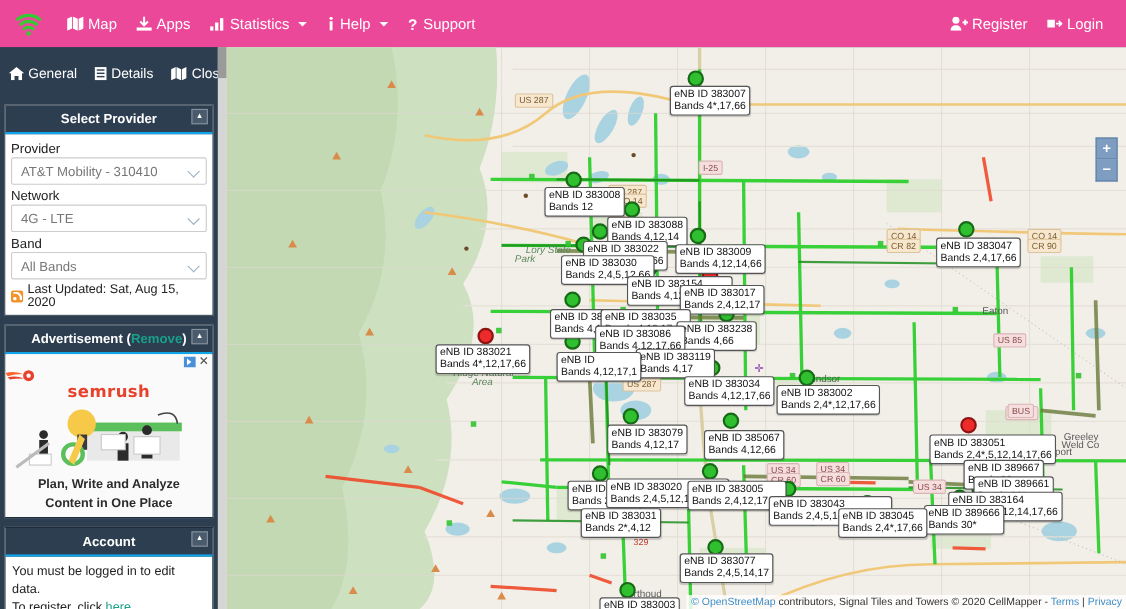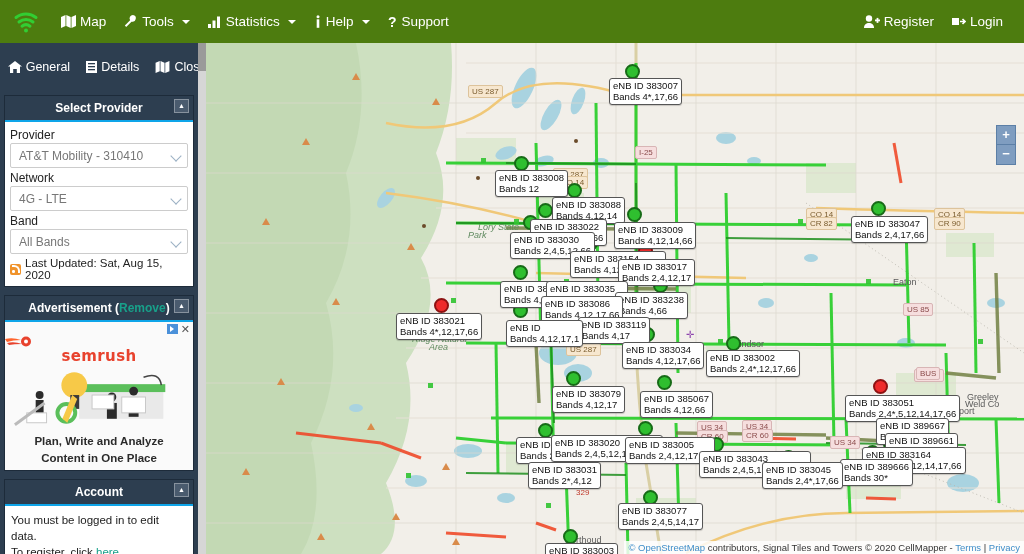--- a/index.html
+++ b/index.html
@@ -9,21 +9,21 @@
     overflow: hidden;
     font-family: "Liberation Sans", sans-serif;
     font-size: 12px;
     background: #2c3e50;
   }
   #app { position: relative; width: 1024px; height: 554px; overflow: hidden; }
 
   
   #navbar {
     position: absolute; top: 0; left: 0; width: 1024px; height: 43px;
-    background: #4d7c0f; display: flex; align-items: center;
+    background: #ec4899; display: flex; align-items: center;
     color: #ffffff;
   }
   #logo { width: 52px; display: flex; justify-content: center; align-items: center; }
   .wifi-ico { display:block; }
   .nav-item {
     display: flex; align-items: center; gap: 4px;
     padding: 0 9px; height: 43px; color: #ffffff;
     font-size: 13.5px; cursor: pointer; white-space: nowrap;
   }
   .nav-ico { display: inline-flex; align-items: center; }
@@ -182,30 +182,30 @@
       <span class="nav-ico">
         <svg width="15" height="13" viewBox="0 0 15 13">
             <path d="M0 2l4.5-2v11L0 13z" fill="#fff"></path>
             <path d="M5.3 0l4.4 2v11L5.3 11z" fill="#fff"></path>
             <path d="M10.5 2L15 0v11l-4.5 2z" fill="#fff"></path>
           </svg>
       </span>
       <span>Map</span>
     </div>
 
-
     <div class="nav-item">
       <span class="nav-ico">
         <svg width="14" height="13" viewBox="0 0 14 13">
-            <path d="M9.5 0a4 4 0 0 0-3.3 6.2L0 12.4 1.6 14l6.2-6.2A4 4 0 1 0 9.5 0z" fill="#fff" transform="scale(0.85) translate(1,0)"></path>
+            <path d="M7 0v6.5M3.5 4.5L7 8l3.5-3.5" stroke="#fff" stroke-width="1.8" fill="none"></path>
+            <rect x="0" y="10" width="14" height="3" fill="#fff"></rect>
           </svg>
       </span>
-      <span>Tools</span>
-      <span class="caret"></span>
-    </div>
+      <span>Apps</span>
+    </div>
+
 
     <div class="nav-item">
       <span class="nav-ico">
         <svg width="14" height="13" viewBox="0 0 14 13">
             <rect x="0" y="9" width="3" height="4" fill="#fff"></rect>
             <rect x="4.5" y="5.5" width="3" height="7.5" fill="#fff"></rect>
             <rect x="9" y="1.5" width="3" height="11.5" fill="#fff"></rect>
           </svg>
       </span>
       <span>Statistics</span>

